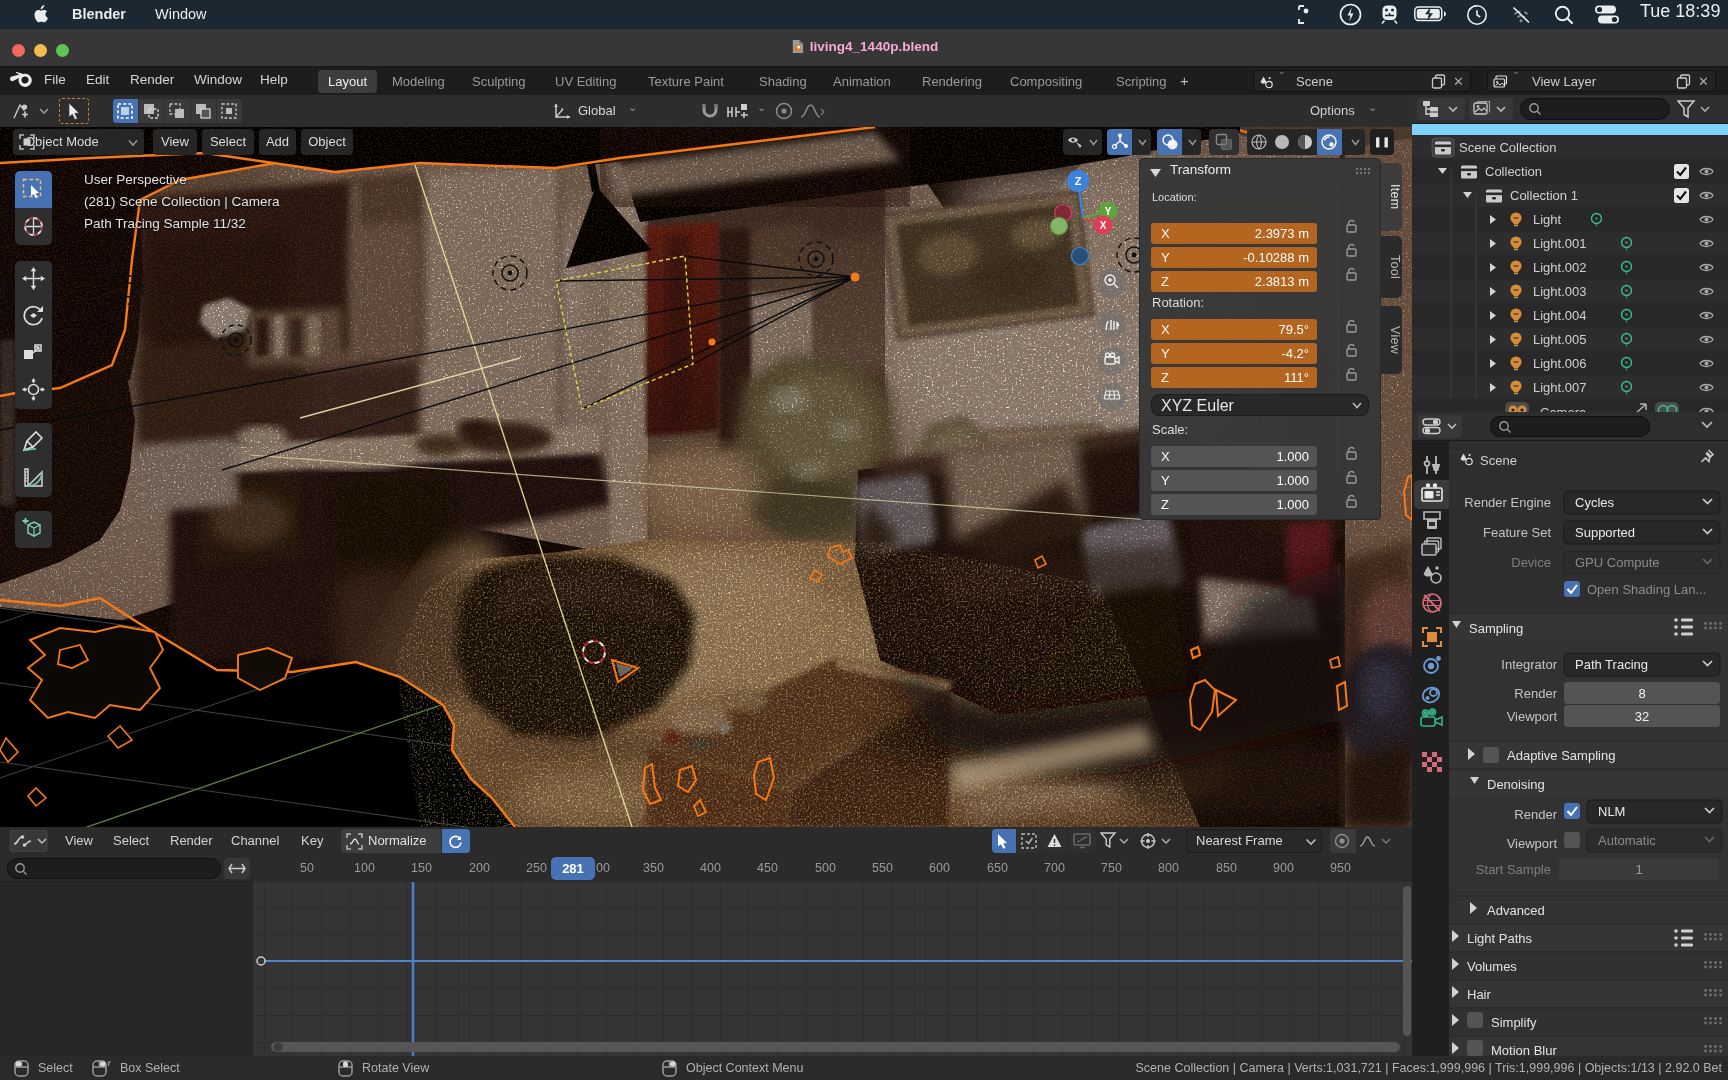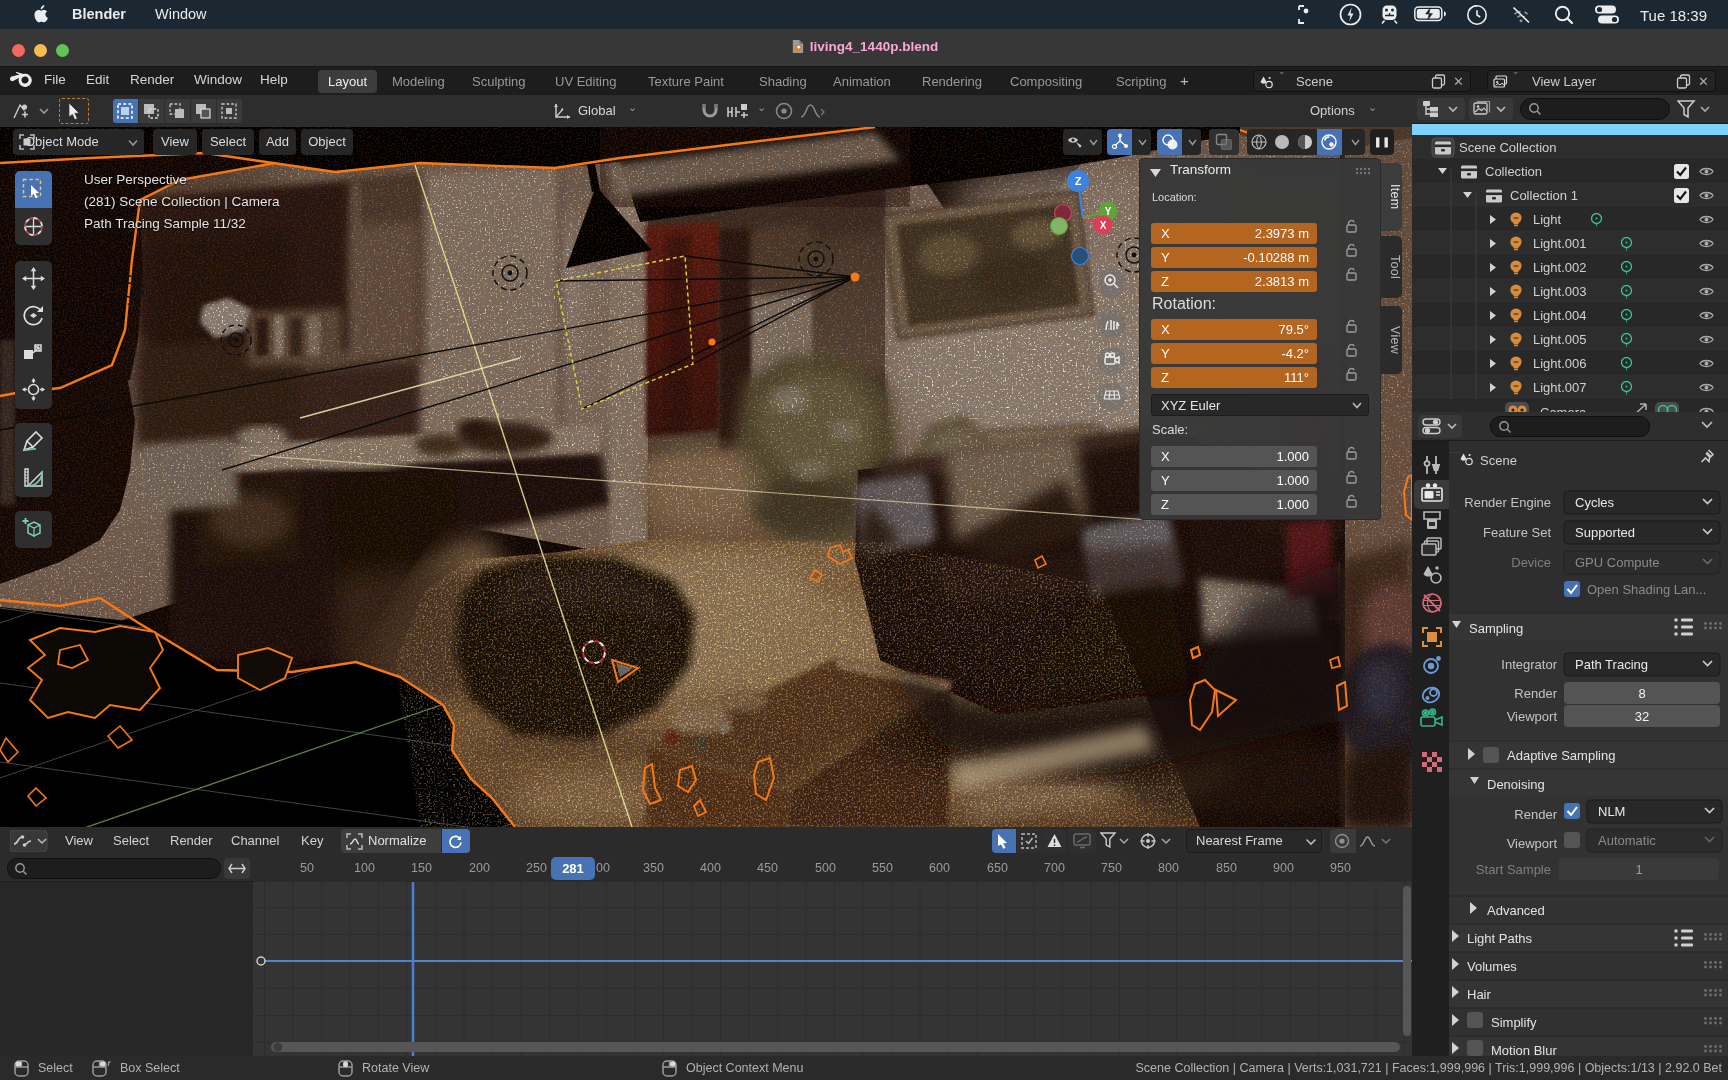--- a/index.html
+++ b/index.html
@@ -530,34 +530,34 @@
           <span class="tv">2.3973 m</span>
         </div>
     <div class="abs tfield" style="top:88px">
           <span class="tl1">Y</span>
           <span class="tv">-0.10288 m</span>
         </div>
     <div class="abs tfield" style="top:112px">
           <span class="tl1">Z</span>
           <span class="tv">2.3813 m</span>
         </div>
-    <div class="abs" style="left:12px;top:136px;color:#dcdcdc;font-size:16px">Rotation:</div>
+    <div class="abs" style="left:12px;top:136px;color:#dcdcdc;font-size:13px">Rotation:</div>
     <div class="abs tfield" style="top:160px">
           <span class="tl1">X</span>
           <span class="tv">79.5°</span>
         </div>
     <div class="abs tfield" style="top:184px">
           <span class="tl1">Y</span>
           <span class="tv">-4.2°</span>
         </div>
     <div class="abs tfield" style="top:208px">
           <span class="tl1">Z</span>
           <span class="tv">111°</span>
         </div>
-    <div class="abs" style="left:11px;top:235px;width:218px;height:22px;background:#282828;border:1px solid #1c1c1c;border-radius:3px;color:#e6e6e6;font-size:13px;line-height:21px"><span style="margin-left:9px">XYZ Euler</span><svg style="position:absolute;right:6px;top:7px" width="10" height="8" viewBox="0 0 10 8">
+    <div class="abs" style="left:11px;top:235px;width:218px;height:22px;background:#282828;border:1px solid #1c1c1c;border-radius:8px;color:#e6e6e6;font-size:16px;line-height:21px"><span style="margin-left:9px">XYZ Euler</span><svg style="position:absolute;right:6px;top:7px" width="10" height="8" viewBox="0 0 10 8">
             <path d="M1 1 5 5.5 9 1" stroke="#bbb" stroke-width="1.5" fill="none"></path>
           </svg></div>
     <div class="abs" style="left:12px;top:263px;color:#dcdcdc;font-size:13px">Scale:</div>
     <div class="abs tfield gray" style="top:287px">
           <span class="tl1">X</span>
           <span class="tv">1.000</span>
         </div>
     <div class="abs tfield gray" style="top:311px">
           <span class="tl1">Y</span>
           <span class="tv">1.000</span>
@@ -688,21 +688,21 @@
     <svg class="abs" style="left:1553px;top:4px" width="22" height="22" viewBox="0 0 22 22">
         <circle cx="9.5" cy="9.5" r="6.7" stroke="#e9edef" stroke-width="1.9" fill="none"></circle>
         <path d="M14.5 14.5 19 19" stroke="#e9edef" stroke-width="2.2" stroke-linecap="round"></path>
       </svg>
     <svg class="abs" style="left:1594px;top:5px" width="26" height="19" viewBox="0 0 26 19">
         <rect x="1" y="0.5" width="21" height="8" rx="4" fill="#e9edef"></rect>
         <circle cx="5.5" cy="4.5" r="2.6" fill="#1b2831"></circle>
         <rect x="4" y="10.5" width="21" height="8" rx="4" fill="#e9edef"></rect>
         <circle cx="20.5" cy="14.5" r="2.6" fill="#1b2831"></circle>
       </svg>
-    <div class="abs" style="left:1640px;top:7px;font-size:15px">Tue 18:39</div>
+    <div class="abs" style="left:1640px;top:1px;font-size:18px">Tue 18:39</div>
   </div>
   <div id="titlebar" class="abs">
     <div class="abs tl" style="left:12px;background:#ec6a5e"></div>
     <div class="abs tl" style="left:34px;background:#f5bd4f"></div>
     <div class="abs tl" style="left:56px;background:#61c555"></div>
     <div id="title" class="abs"><svg style="vertical-align:-3px;margin-right:5px" width="15" height="15" viewBox="0 0 16 16">
           <path fill="#9a9a9a" d="M3 1h7l4 4v10H3z"></path>
           <path fill="#6e6e6e" d="M10 1l4 4h-4z"></path>
           <circle cx="8.2" cy="9.4" r="3.4" fill="#e87d0d"></circle>
           <circle cx="9.3" cy="8.7" r="1.5" fill="#fff"></circle>

